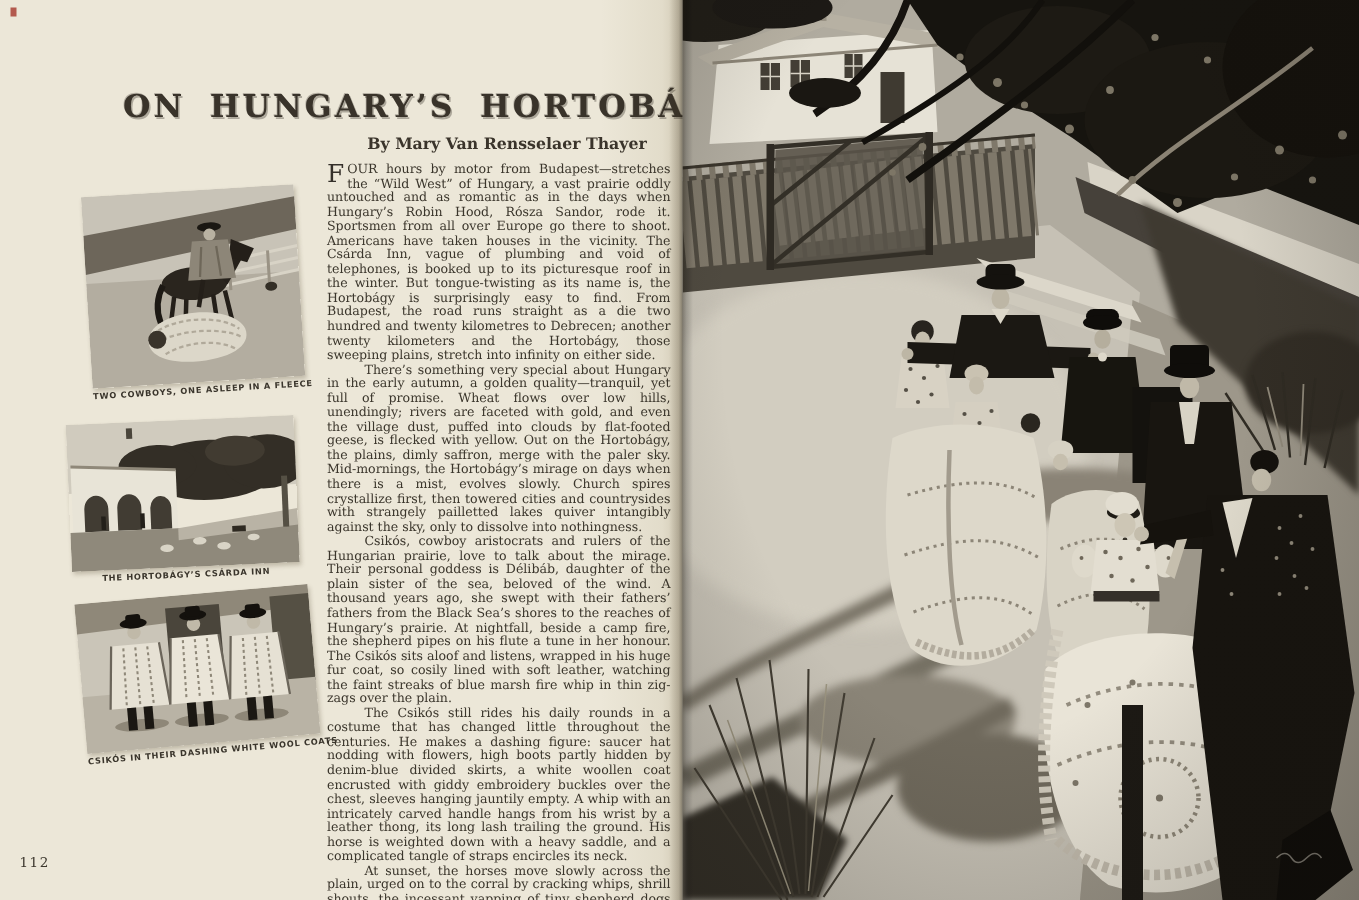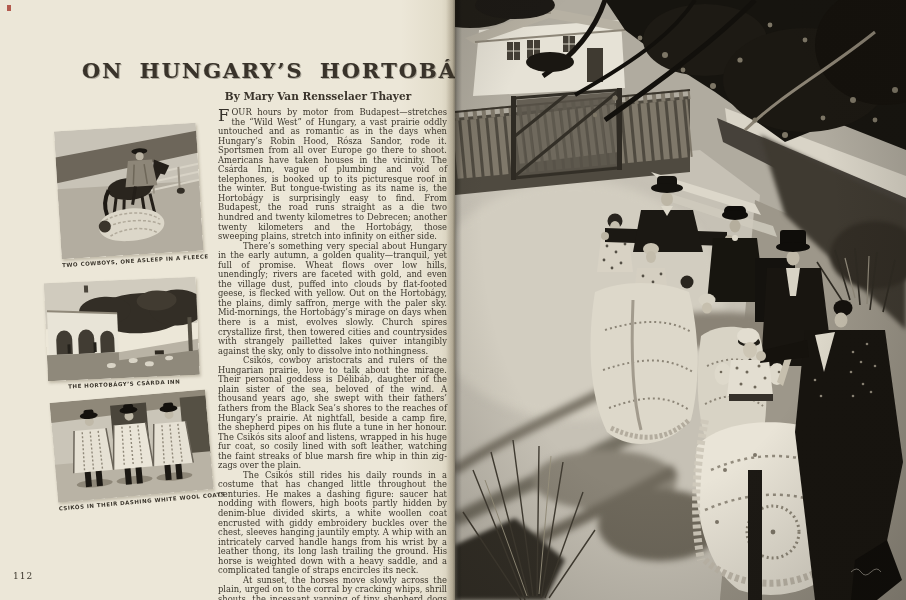--- a/index.html
+++ b/index.html
@@ -5,21 +5,21 @@
   html,body{margin:0;padding:0;}
   body{width:906px;height:600px;overflow:hidden;background:#d8d2c2;font-family:"DejaVu Serif",serif;}
   .spread{position:relative;width:906px;height:600px;}
 
   
   .page-left{position:absolute;left:0;top:0;width:455px;height:600px;
     background:linear-gradient(to right,#ece7d8 0%,#ece7d8 88%,#e2dcca 97%,#cfc7b2 100%);}
   .title{position:absolute;left:82px;top:44px;width:350px;
     font-size:21px;font-weight:bold;letter-spacing:2px;word-spacing:7px;color:#39332a;
     text-shadow:1px 1px 0 rgba(57,51,42,.35),-0.5px -0.5px 0 rgba(57,51,42,.3);white-space:nowrap;}
-  .byline{position:absolute;left:204px;top:90px;width:228px;text-align:center;
+  .byline{position:absolute;left:224px;top:90px;width:228px;text-align:center;
     font-size:10.5px;font-weight:bold;color:#3a342b;}
   .article{position:absolute;left:218px;top:108px;width:229px;
     font-size:8.4px;line-height:9.55px;text-align:justify;color:#3b362c;}
   .article p{margin:0;}
   .article p.ind{text-indent:25px;}
   .dropcap{float:left;font-size:16.5px;line-height:14px;padding:1px 2px 0 0;color:#35302a;}
 
   figure{position:absolute;margin:0;}
   figure .ph{display:block;box-shadow:1px 2px 3px rgba(70,58,36,.25);}
   figcaption{margin-top:3px;text-align:center;font-family:"DejaVu Sans",sans-serif;

